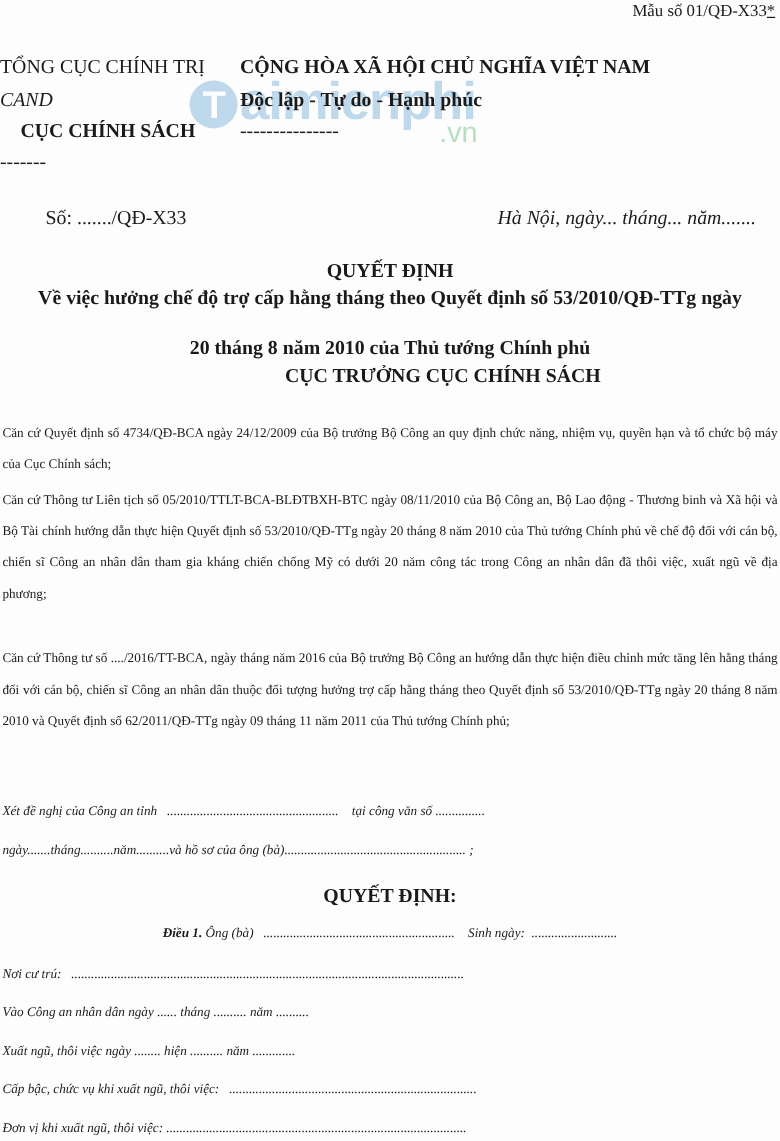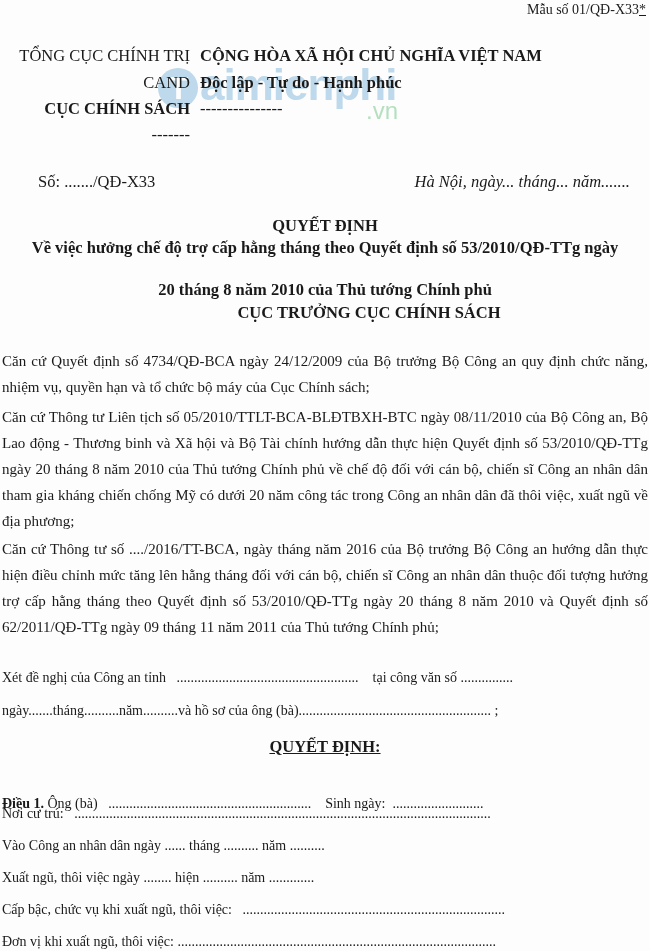--- a/index.html
+++ b/index.html
@@ -8,21 +8,21 @@
     background: #fdfdfd;
     font-family: "Liberation Serif", "DejaVu Serif", serif;
     color: #1a1a1a;
     position: relative;
     font-size: 16.5px;
   }
   .abs { position: absolute; white-space: nowrap; }
   .form-no { top: 2px; right: 4px; font-size: 14px; }
   .form-no .star { text-decoration: underline; }
 
-  .left-head { left: 0; width: 190px; text-align: right; }
+  .left-head { left: 0; width: 190px; text-align: left; }
   .right-head { left: 200px; width: 450px; text-align: left; }
   .bold { font-weight: bold; }
 
   .watermark {
     position: absolute; left: 158px; top: 60px;
     font-family: "Liberation Sans", "DejaVu Sans", sans-serif;
     font-size: 44px; color: rgba(70,150,200,0.35); font-weight: bold;
     letter-spacing: -1px; pointer-events: none;
   }
   .watermark .t {
@@ -31,36 +31,36 @@
     line-height: 40px; font-size: 32px; vertical-align: middle; margin-right: 2px;
   }
   .watermark-vn {
     position: absolute; left: 366px; top: 97px; font-size: 24px;
     color: rgba(120,200,140,0.55); font-family: "Liberation Sans", sans-serif;
   }
 
   .center { left: 0; width: 650px; text-align: center; }
   .para {
     position: absolute; left: 2px; width: 646px;
-    text-align: justify; line-height: 26px; font-size: 15px;
+    text-align: justify; line-height: 26px; font-size: 11px;
   }
-  .line { position: absolute; left: 2px; width: 646px; white-space: nowrap; font-size: 14px; }
+  .line { position: absolute; left: 2px; width: 646px; white-space: nowrap; font-size: 11px; font-style: italic; }
   .dots { letter-spacing: 0; }
 </style>
 </head>
 <body>
 
 <div class="abs form-no"><span>Mẫu số 01/QĐ-X33</span><span class="star">*</span></div>
 
 <div class="watermark"><span class="t">T</span><span>aimienphi</span></div>
 <div class="watermark-vn">.vn</div>
 
 <div class="abs left-head" style="top:46px;">TỔNG CỤC CHÍNH TRỊ</div>
-<div class="abs left-head" style="top:73px;">CAND</div>
-<div class="abs left-head bold" style="top:99px;">CỤC CHÍNH SÁCH</div>
+<div class="abs left-head" style="top:73px;font-style:italic;">CAND</div>
+<div class="abs left-head bold" style="top:99px;padding-left:17px;">CỤC CHÍNH SÁCH</div>
 <div class="abs left-head" style="top:125px;">-------</div>
 
 <div class="abs right-head bold" style="top:46px;">CỘNG HÒA XÃ HỘI CHỦ NGHĨA VIỆT NAM</div>
 <div class="abs right-head bold" style="top:73px;">Độc lập - Tự do - Hạnh phúc</div>
 <div class="abs right-head" style="top:99px;">---------------</div>
 
 <div class="abs" style="top:172px; left:38px;">Số: ......./QĐ-X33</div>
 <div class="abs" style="top:172px; right:20px; font-style:italic;">Hà Nội, ngày... tháng... năm.......</div>
 
 <div class="abs center bold" style="top:216px;">QUYẾT ĐỊNH</div>
@@ -73,23 +73,23 @@
 <div class="para" style="top:536px;">Căn cứ Thông tư số ..../2016/TT-BCA, ngày   tháng   năm 2016 của Bộ trưởng Bộ Công an hướng dẫn thực hiện điều chỉnh mức tăng lên hằng tháng đối với cán bộ, chiến sĩ Công an nhân dân thuộc đối tượng hưởng trợ cấp hằng tháng theo Quyết định số 53/2010/QĐ-TTg ngày 20 tháng 8 năm 2010 và Quyết định số 62/2011/QĐ-TTg ngày 09 tháng 11 năm 2011 của Thủ tướng Chính phủ;</div>
 
 <div class="line" style="top:670px;">
   <span>Xét đề nghị của Công an tỉnh</span>&nbsp;&nbsp;
   <span class="dots">....................................................</span>&nbsp;&nbsp;&nbsp;
   <span>tại công văn số</span>
   <span class="dots">...............</span>
 </div>
 <div class="line" style="top:703px;">ngày.......tháng..........năm..........và hồ sơ của ông (bà)....................................................... ;</div>
 
-<div class="abs center bold" style="top:737px;text-decoration:underline;">QUYẾT ĐỊNH:</div>
+<div class="abs center bold" style="top:737px;">QUYẾT ĐỊNH:</div>
 
-<div class="line" style="top:796px;">
+<div class="line" style="top:772px;text-align:center;">
   <span class="bold">Điều 1.</span>
   <span>Ông (bà)</span>&nbsp;&nbsp;
   <span class="dots">..........................................................</span>&nbsp;&nbsp;&nbsp;
   <span>Sinh ngày:</span>&nbsp;
   <span class="dots">..........................</span>
 </div>
 
 <div class="line" style="top:806px;">
   <span>Nơi cư trú:</span>&nbsp;&nbsp;
   <span class="dots">.......................................................................................................................</span>

